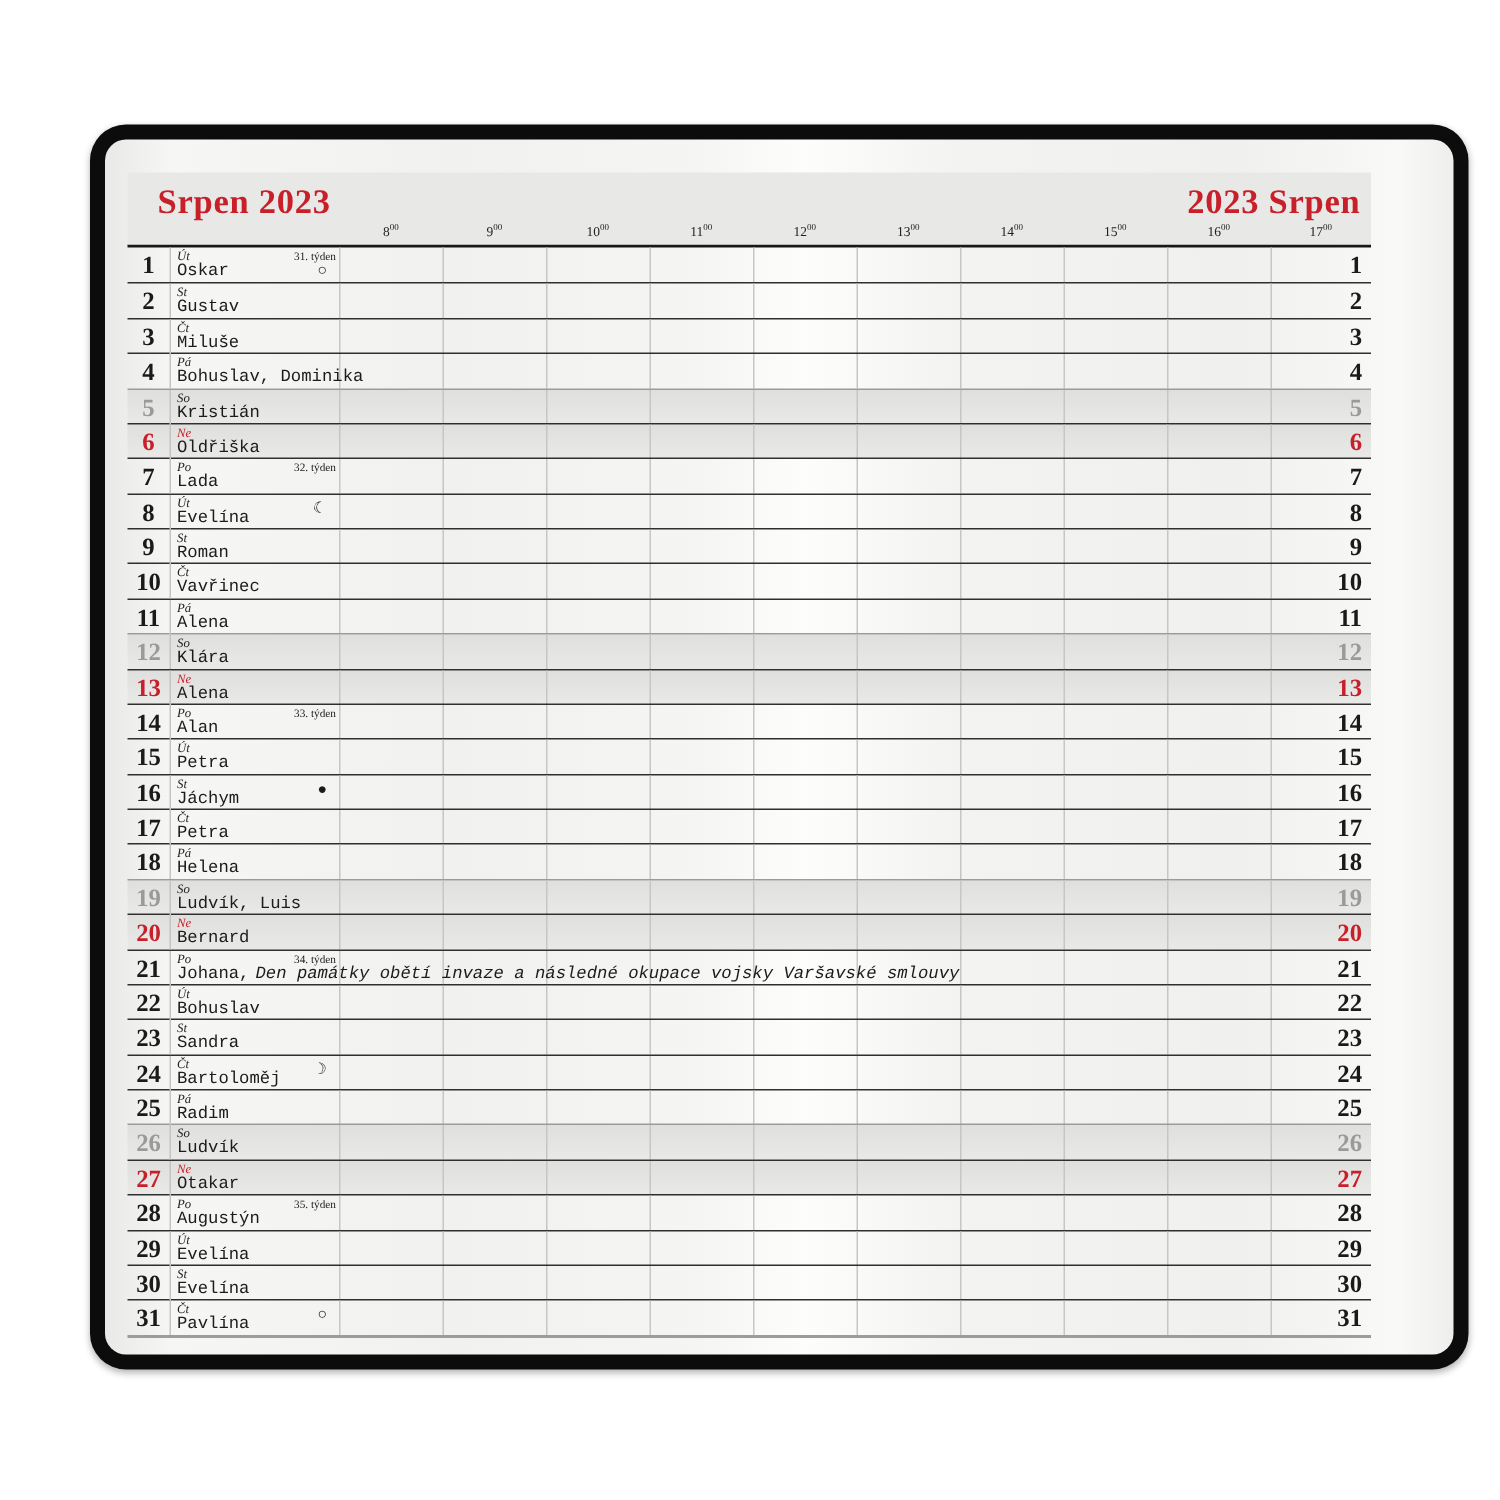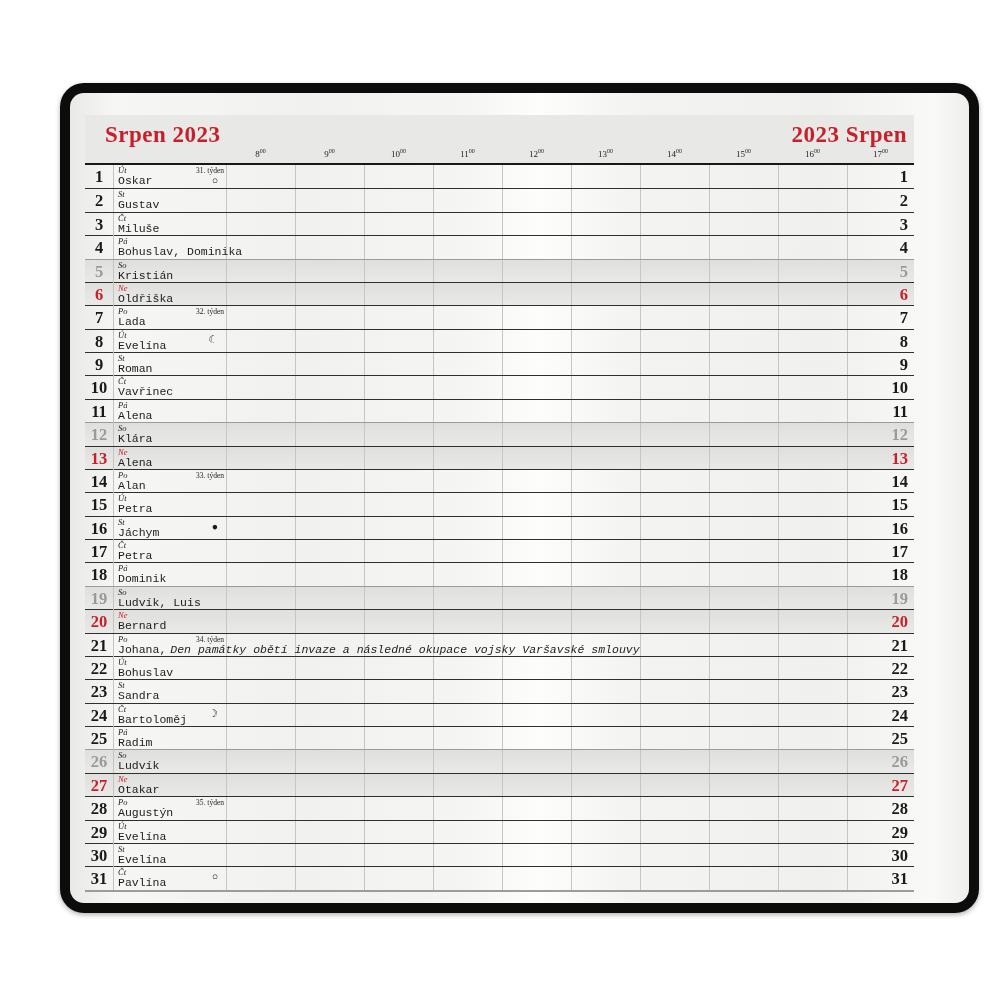--- a/index.html
+++ b/index.html
@@ -497,21 +497,21 @@
             <div class="cell clast">
               <span class="numR">17</span>
             </div>
           </div>
           <div class="row weekday">
     <div class="cell cnumL"><span>18</span></div>
     <div class="cell cname">
       <span class="dow">Pá</span>
 
       <div class="nameline">
-        <span class="names">Dominik</span>
+        <span class="names">Helena</span>
       </div>
     </div>
   <div class="cell chour"></div>
             <div class="cell chour"></div>
             <div class="cell chour"></div>
             <div class="cell chour"></div>
             <div class="cell chour"></div>
             <div class="cell chour"></div>
             <div class="cell chour"></div>
             <div class="cell chour"></div>

